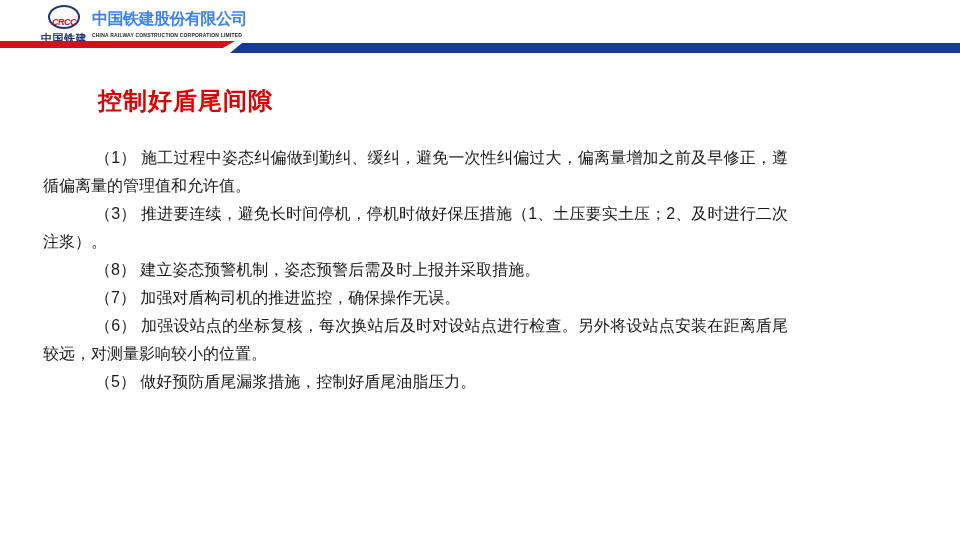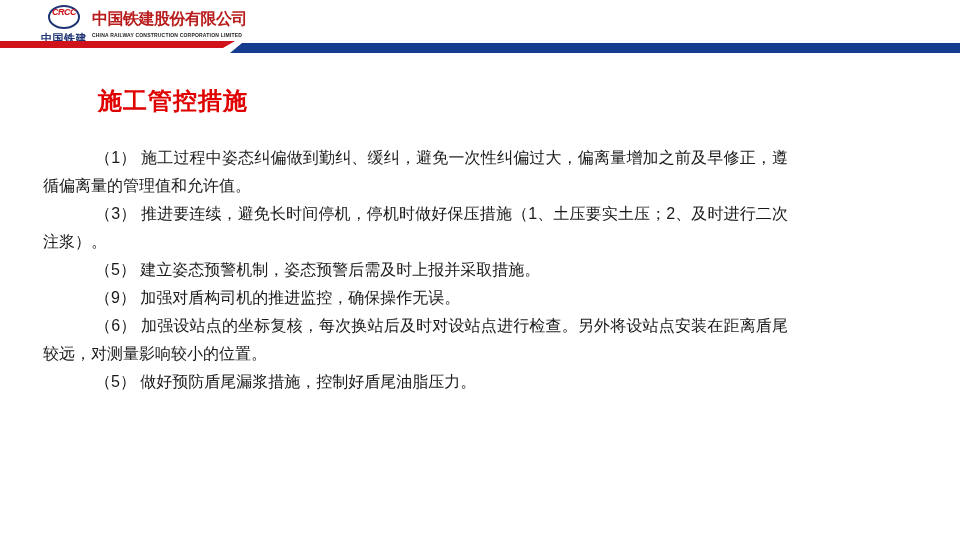--- a/index.html
+++ b/index.html
@@ -7,28 +7,28 @@
     position:relative; width:960px; height:535px; margin:0 auto;
     background:#ffffff; overflow:hidden;
     font-family:"Liberation Sans", sans-serif;
   }
 
   
   .logo { position:absolute; left:38px; top:5px; width:52px; text-align:center; }
   .logo-globe {
     width:32px; height:24px; margin:0 auto;
     border:2px solid #1f3474; border-radius:50%;
-    display:flex; align-items:flex-start; justify-content:center;
+    display:flex; align-items:flex-end; justify-content:center;
     background:#fff; box-sizing:border-box;
   }
   .logo-globe span { color:#d0121b; font-weight:bold; font-style:italic; font-size:9px; letter-spacing:-0.5px; }
   .logo-brand { margin-top:2px; font-size:11px; font-weight:bold; color:#1f3474; letter-spacing:0.5px; white-space:nowrap; }
 
   .company { position:absolute; left:92px; top:9px; }
-  .company-cn { font-size:16px; font-weight:bold; color:#b91c1c; letter-spacing:-0.5px; white-space:nowrap; }
+  .company-cn { font-size:16px; font-weight:bold; color:#3b82f6; letter-spacing:-0.5px; white-space:nowrap; }
   .company-en { margin-top:2px; font-size:5px; font-weight:bold; color:#222; letter-spacing:0.2px; white-space:nowrap; }
 
   .stripe-red {
     position:absolute; top:41px; left:0; width:235px; height:7px;
     background:#d0121b;
     clip-path:polygon(0 0, 100% 0, calc(100% - 12px) 100%, 0 100%);
   }
   .stripe-blue {
     position:absolute; top:43px; left:230px; right:0; height:10px;
     background:#153c8f;
@@ -62,24 +62,24 @@
     </div>
     <div class="company">
       <div class="company-cn">中国铁建股份有限公司</div>
       <div class="company-en">CHINA RAILWAY CONSTRUCTION CORPORATION LIMITED</div>
     </div>
     <div class="stripe-red"></div>
     <div class="stripe-blue"></div>
   </header>
 
   <main>
-    <h1 class="page-title">施工管控措施</h1>
+    <h1 class="page-title">控制好盾尾间隙</h1>
     <div class="body-text">
       <p class="para">（1） 施工过程中姿态纠偏做到勤纠、缓纠，避免一次性纠偏过大，偏离量增加之前及早修正，遵循偏离量的管理值和允许值。</p>
       <p class="para">（3） 推进要连续，避免长时间停机，停机时做好保压措施（1、土压要实土压；2、及时进行二次注浆）。</p>
-      <p class="para">（5） 建立姿态预警机制，姿态预警后需及时上报并采取措施。</p>
-      <p class="para">（9） 加强对盾构司机的推进监控，确保操作无误。</p>
+      <p class="para">（8） 建立姿态预警机制，姿态预警后需及时上报并采取措施。</p>
+      <p class="para">（7） 加强对盾构司机的推进监控，确保操作无误。</p>
       <p class="para">（6） 加强设站点的坐标复核，每次换站后及时对设站点进行检查。另外将设站点安装在距离盾尾较远，对测量影响较小的位置。</p>
       <p class="para">（5） 做好预防盾尾漏浆措施，控制好盾尾油脂压力。</p>
     </div>
   </main>
 
 </div>
 
 </body></html>

